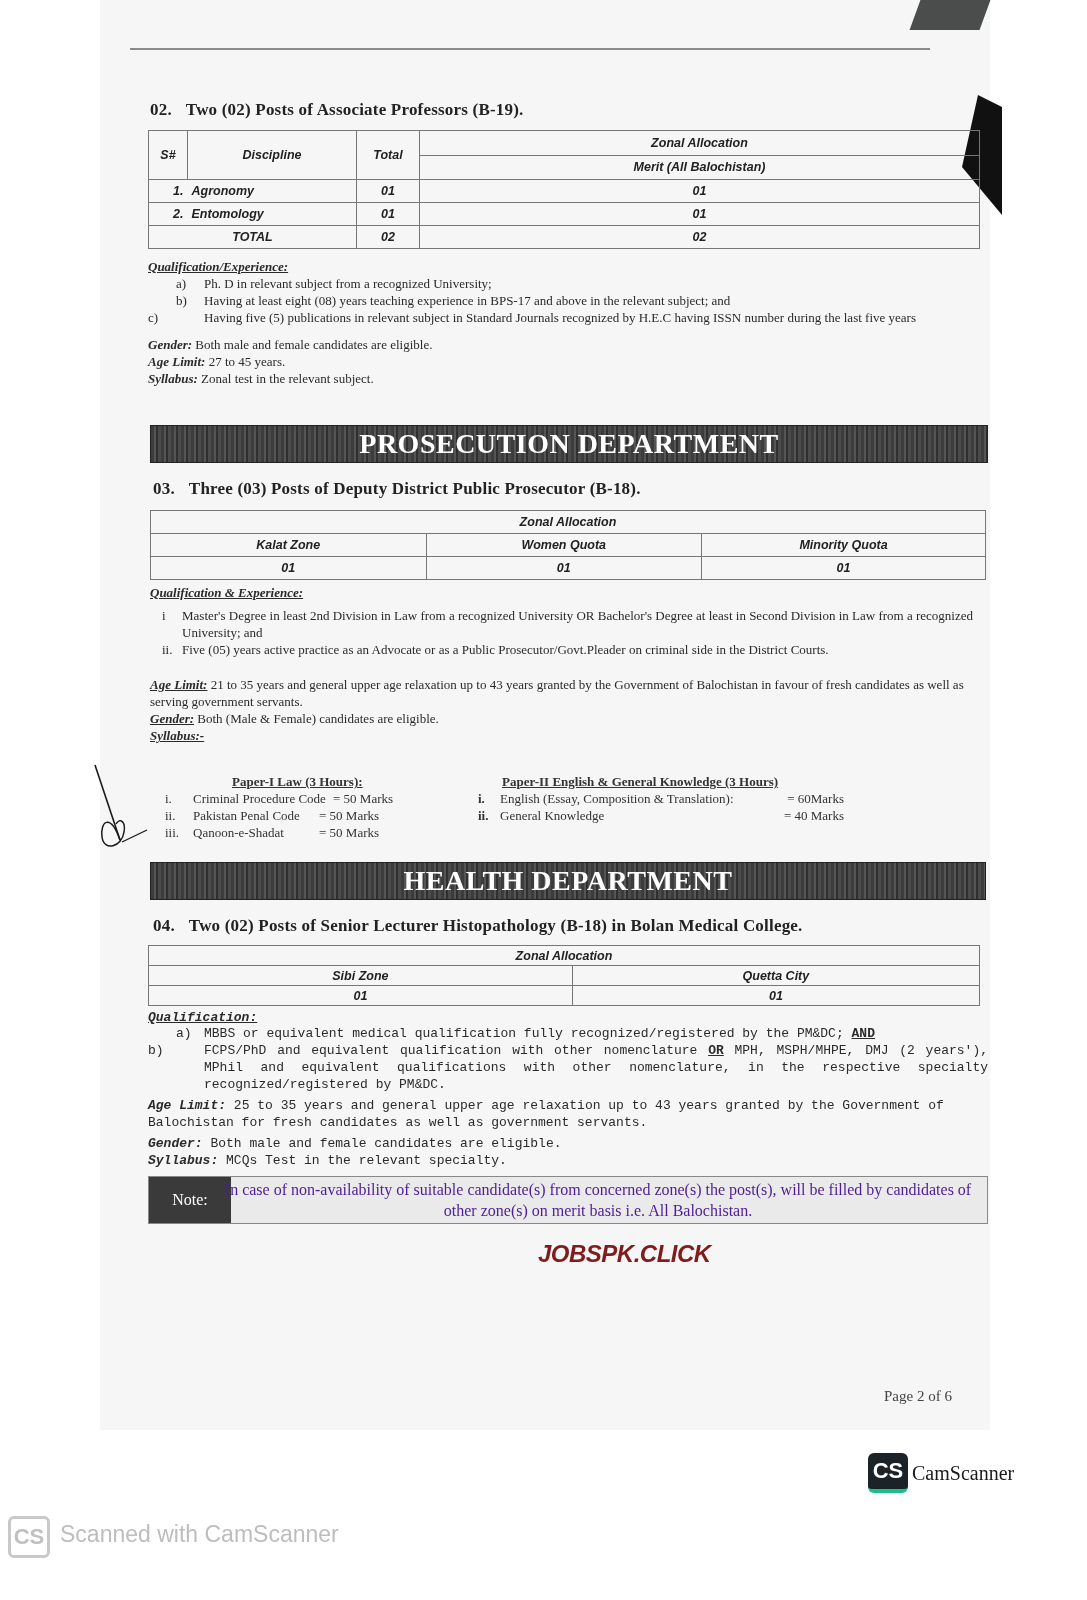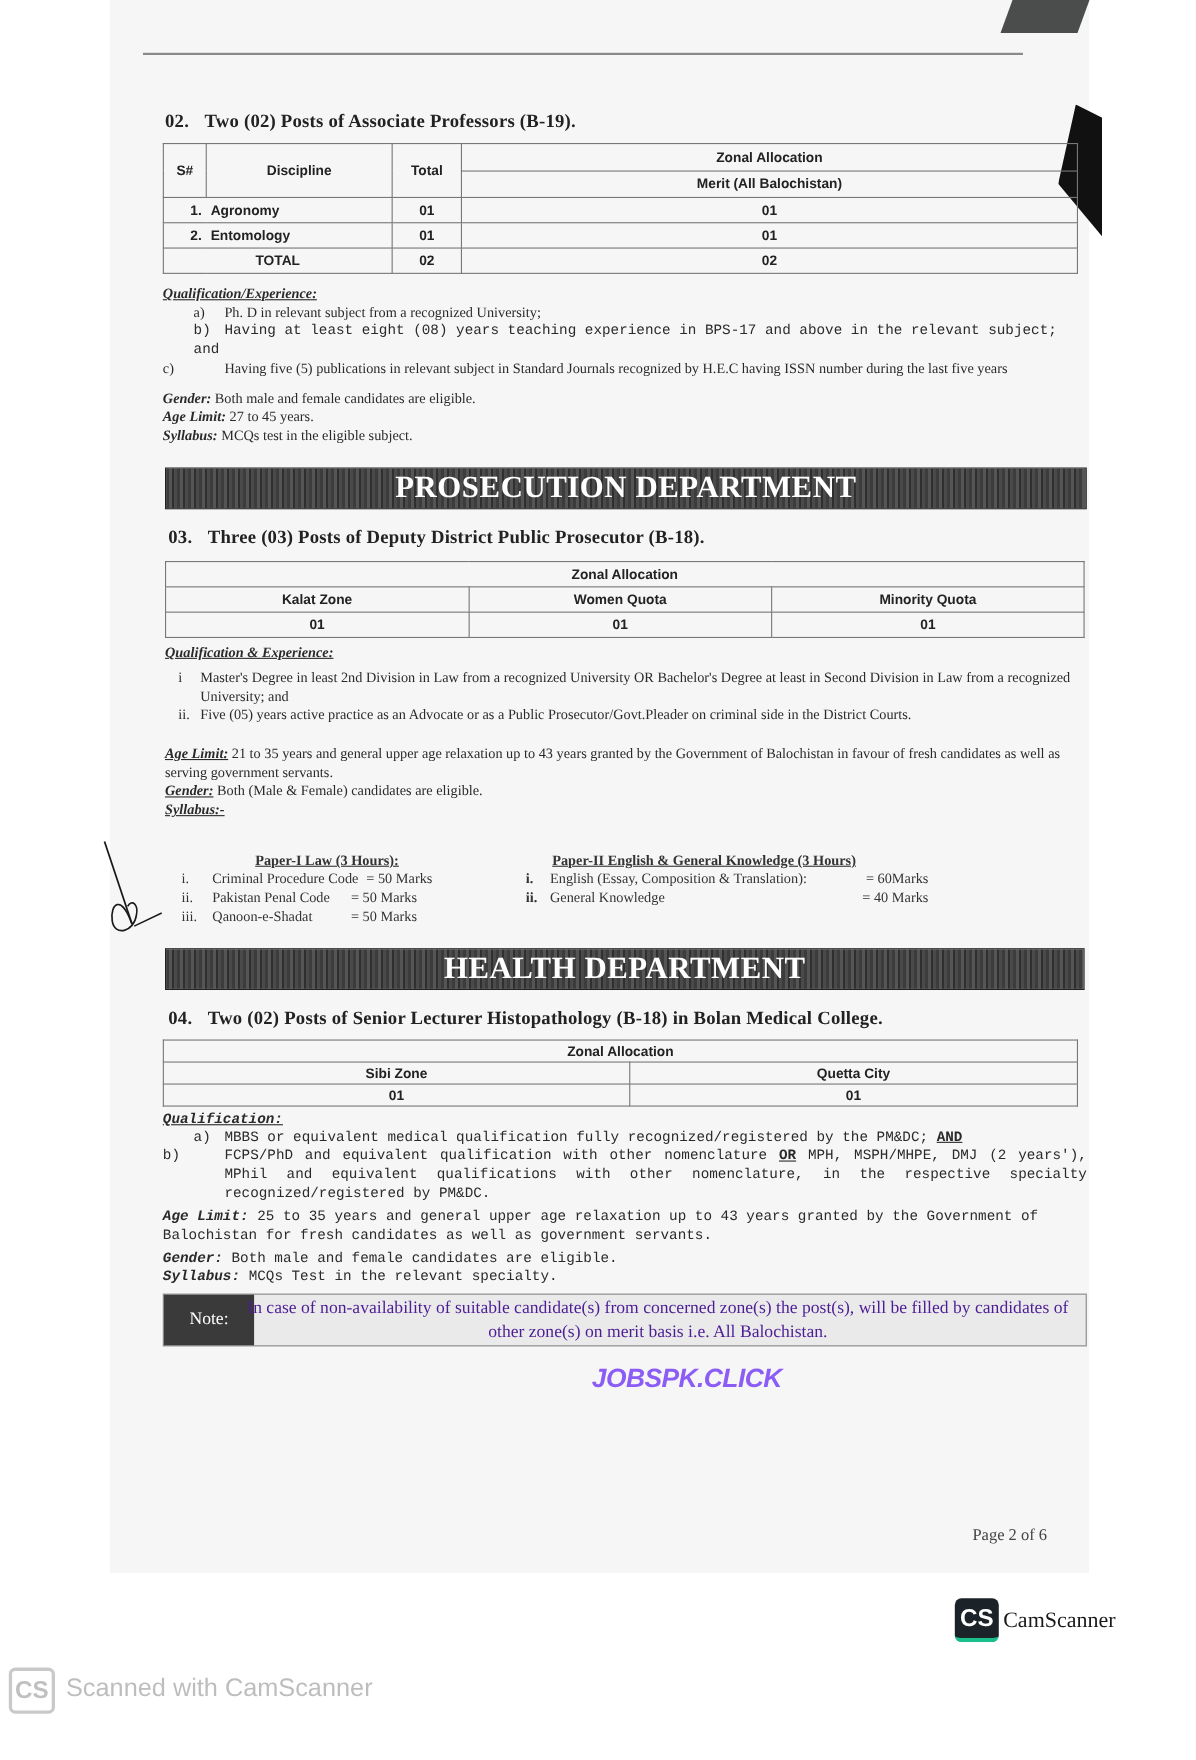--- a/index.html
+++ b/index.html
@@ -5,32 +5,32 @@
   html,body{margin:0;padding:0;}
   body{width:1087px;height:1600px;background:#ffffff;position:relative;overflow:hidden;font-family:"Liberation Serif",serif;color:#2a2a2a;}
   .page{position:absolute;left:100px;top:0;width:890px;height:1430px;background:#f6f6f6;}
   .topline{position:absolute;left:130px;top:48px;width:800px;height:2px;background:#8a8a8a;}
   .corner{position:absolute;left:915px;top:0;width:70px;height:30px;background:#4a4d4b;transform:skewX(-20deg);}
   .corner2{position:absolute;left:962px;top:95px;width:40px;height:120px;background:#111;clip-path:polygon(40% 0,100% 10%,100% 100%,0 60%);}
   .abs{position:absolute;}
   .h2{font-weight:bold;font-size:17px;letter-spacing:0.2px;color:#222;}
   .h2 .num{margin-right:14px;}
   table.t{position:absolute;border-collapse:collapse;font-family:"Liberation Sans",sans-serif;font-size:12.5px;font-weight:bold;color:#222;}
-  table.t td{border:1px solid #777;text-align:center;padding:0 4px;height:22px;}
+  table.t td{border:1px solid #777;text-align:center;padding:0 4px;height:22px;font-style:italic;}
   .sec-label{font-style:italic;font-weight:bold;text-decoration:underline;font-size:13px;}
   .line{font-size:13px;line-height:17px;}
   .lbl{font-style:italic;font-weight:bold;}
   .ul{text-decoration:underline;}
   .band{position:absolute;height:36px;background:repeating-linear-gradient(90deg,#3c3c3c 0 3px,#555 3px 5px,#2f2f2f 5px 7px,#4a4a4a 7px 10px);border:1px solid #222;}
   .band span{position:absolute;left:0;right:0;top:2px;text-align:center;color:#fff;font-size:28px;font-weight:bold;font-family:"Liberation Serif",serif;letter-spacing:0.5px;}
   .marker{display:inline-block;width:28px;}
   .note-box{position:absolute;left:148px;top:1176px;width:838px;height:46px;border:1px solid #888;background:#eaeaea;}
   .note-lbl{position:absolute;left:0;top:0;width:82px;height:46px;background:#3a3a3a;color:#fff;font-size:16px;display:flex;align-items:center;justify-content:center;}
   .note-text{position:absolute;left:70px;right:10px;top:2px;text-align:center;font-size:16px;line-height:21px;color:#4c1d95;}
-  .watermark{position:absolute;left:538px;top:1240px;color:#8b5cf6;font-family:"Liberation Sans",sans-serif;font-weight:bold;font-style:italic;font-size:24px;letter-spacing:-0.5px;}
+  .watermark{position:absolute;left:538px;top:1240px;color:#7f1d1d;font-family:"Liberation Sans",sans-serif;font-weight:bold;font-style:italic;font-size:24px;letter-spacing:-0.5px;}
   .pageno{position:absolute;left:884px;top:1388px;font-size:15px;color:#444;}
   .cs-logo{position:absolute;width:40px;height:40px;border-radius:6px;background:#1c2328;color:#fff;font-family:"Liberation Sans",sans-serif;font-weight:bold;font-size:22px;display:flex;align-items:center;justify-content:center;border-bottom:4px solid #1bbf8c;box-sizing:border-box;}
   .cs-text{position:absolute;font-size:20px;color:#1a1a1a;}
   .scanned-logo{position:absolute;left:8px;top:1516px;width:42px;height:42px;border:3px solid #c9c9c9;border-radius:6px;color:#c0c0c0;font-family:"Liberation Sans",sans-serif;font-weight:bold;font-size:22px;display:flex;align-items:center;justify-content:center;box-sizing:border-box;}
   .scanned-text{position:absolute;left:60px;top:1521px;font-family:"Liberation Sans",sans-serif;font-size:23px;color:#bdbdbd;}
   .syl{position:absolute;font-size:13px;line-height:17px;color:#333;}
   .syl .head{text-decoration:underline;font-weight:bold;}
   .sig{position:absolute;left:92px;top:762px;}
 </style>
 </head>
@@ -72,26 +72,26 @@
     <td colspan="2">TOTAL</td>
     <td>02</td>
     <td>02</td>
   </tr>
 </tbody>
   </table>
 
 <div class="abs" style="left:148px;top:259px;width:840px;">
   <div class="sec-label">Qualification/Experience:</div>
   <div class="line" style="padding-left:28px;"><span class="marker">a)</span><span>Ph. D in relevant subject from a recognized University;</span></div>
-  <div class="line" style="padding-left:28px;font-family:Liberation Mono, monospace;"><span class="marker">b)</span><span>Having at least eight (08) years teaching experience in BPS-17 and above in the relevant subject; and</span></div>
+  <div class="line" style="padding-left:28px;"><span class="marker">b)</span><span>Having at least eight (08) years teaching experience in BPS-17 and above in the relevant subject; and</span></div>
   <div class="line" style="padding-left:56px;text-indent:-28px;"><span class="marker">c)</span><span>Having five (5) publications in relevant subject in Standard Journals recognized by H.E.C having ISSN number during the last five years</span></div>
   <div style="height:10px"></div>
   <div class="line"><span class="lbl">Gender:</span> <span>Both male and female candidates are eligible.</span></div>
   <div class="line"><span class="lbl">Age Limit:</span> <span>27 to 45 years.</span></div>
-  <div class="line"><span class="lbl">Syllabus:</span> <span>MCQs test in the eligible subject.</span></div>
+  <div class="line"><span class="lbl">Syllabus:</span> <span>Zonal test in the relevant subject.</span></div>
 </div>
 
 <div class="band" style="left:150px;top:425px;width:836px;">
   <span>PROSECUTION DEPARTMENT</span>
 </div>
 
 <div class="abs h2" style="left:153px;top:479px;">
   <span class="num">03.</span><span>Three (03) Posts of Deputy District Public Prosecutor (B-18).</span>
 </div>
 

